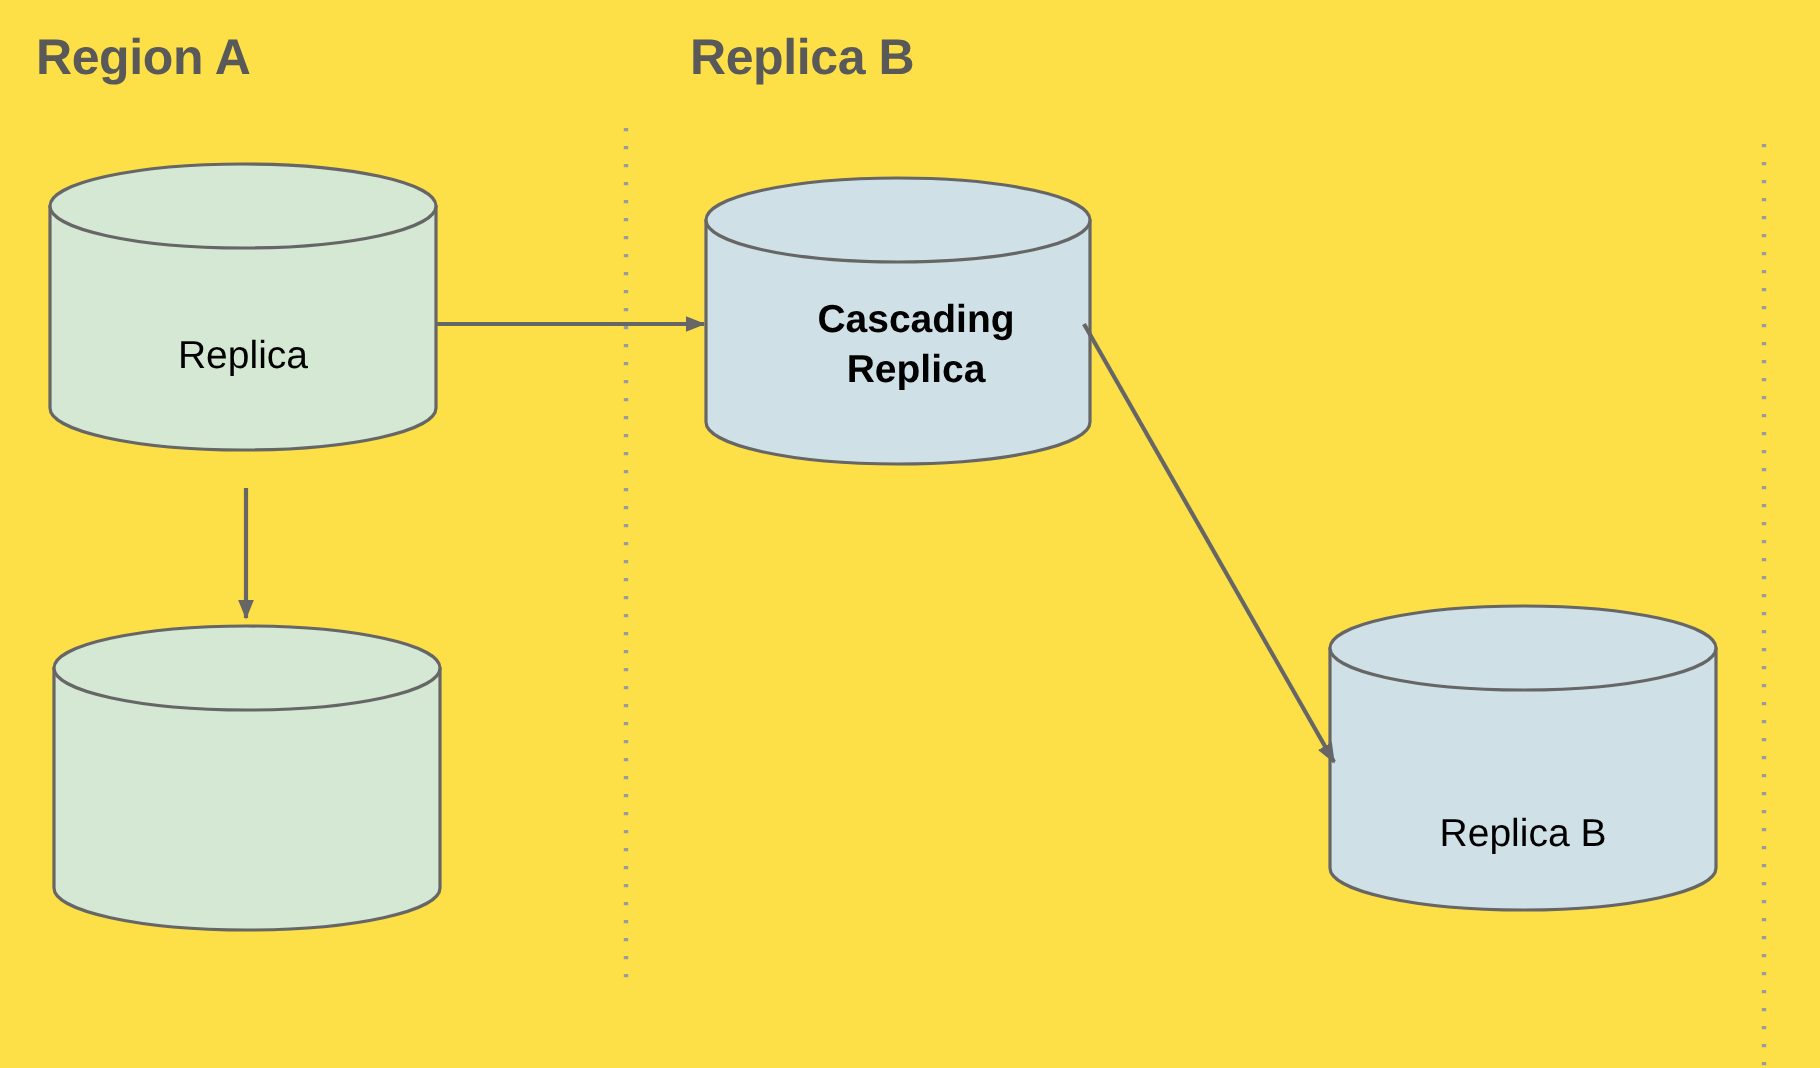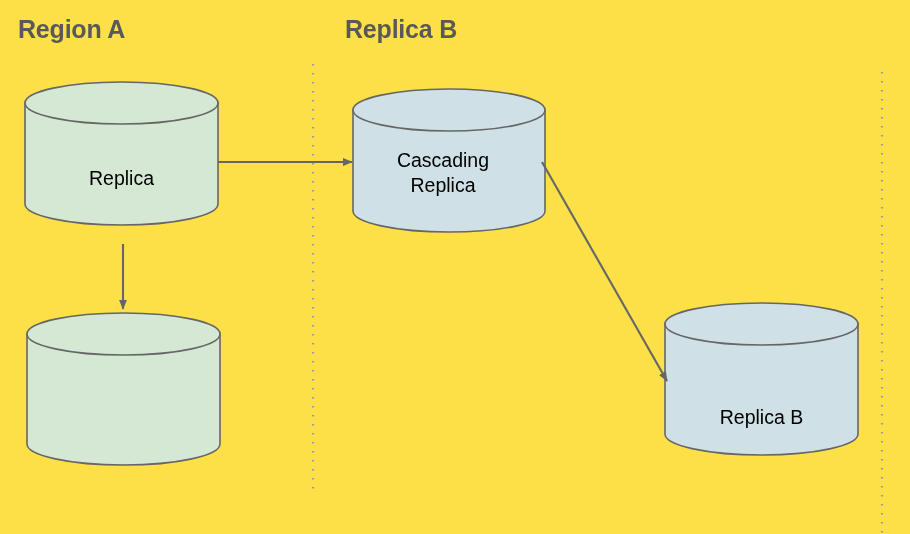--- a/index.html
+++ b/index.html
@@ -96,18 +96,18 @@
       <line x1="542" y1="162" x2="667" y2="381" stroke="#666666" stroke-width="2.1" marker-end="url(#arrowhead)"></line>
     </g>
   </svg>
 
   <div class="region-title" id="region-a-title">Region A</div>
   <div class="region-title" id="region-b-title">Replica B</div>
 
   <div class="node-label" style="left:25px; top:166px; width:193px;">Replica</div>
 
 
-  <div class="node-label" style="left:353px; top:148px; width:180px;">Cascading
+  <div class="node-label" style="left:368px; top:148px; width:180px;font-weight:bold;">Cascading
 Replica</div>
 
   <div class="node-label" style="left:665px; top:385px; width:193px;margin-top:20px;">Replica B</div>
 
 </div>
 
 </body></html>

